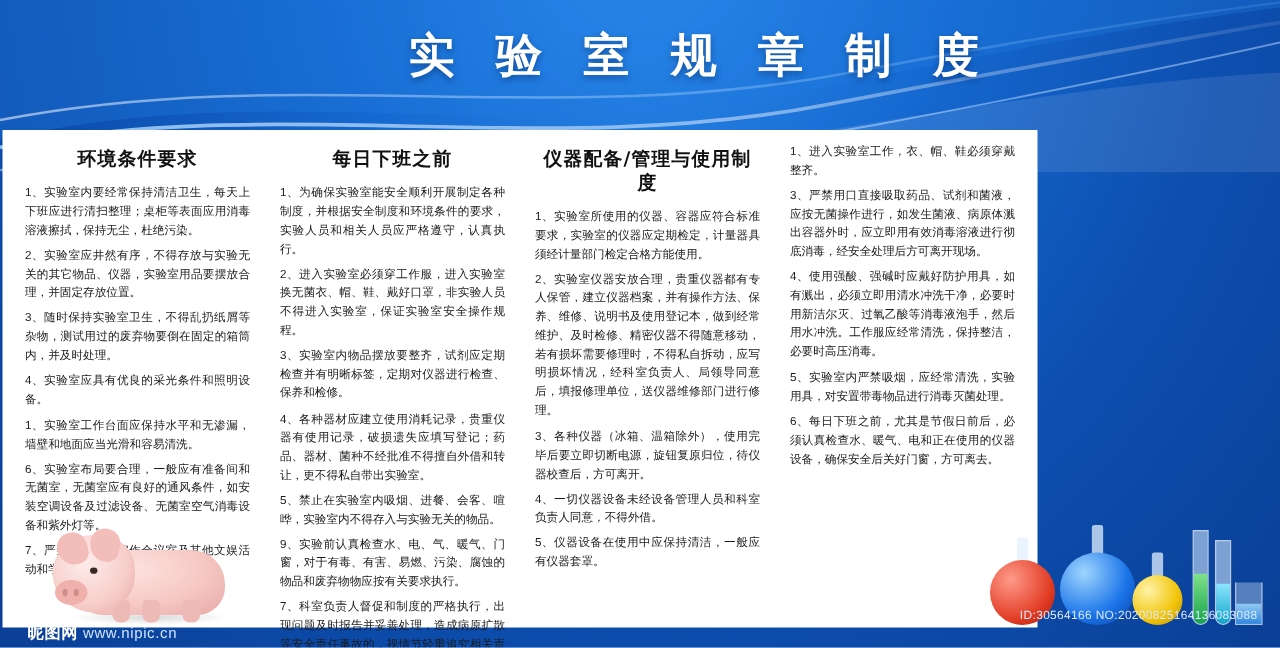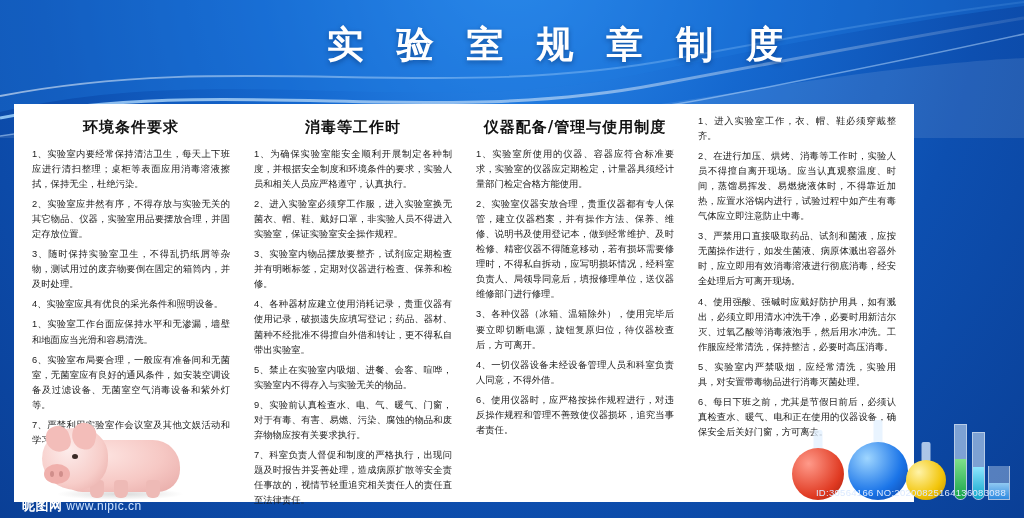--- a/index.html
+++ b/index.html
@@ -11,21 +11,21 @@
   .poster{
     position:relative;width:1024px;height:518px;overflow:hidden;
     background:
       radial-gradient(ellipse at 50% -10%, #2f8ff0 0%, #1568cf 35%, #0d4fb0 65%, #0a3f96 100%);
   }
   
   .swoosh{position:absolute;pointer-events:none;}
   .swoosh svg{display:block;}
   
   .panel{
-    position:absolute;left:14px;top:104px;width:900px;height:398px;
+    position:absolute;left:2px;top:104px;width:828px;height:398px;
     background:#ffffff;
   }
   .panel-inner{
     position:absolute;inset:0;
     display:flex;
     padding:10px 6px 0 6px;
     box-sizing:border-box;
   }
   .col{
     flex:1;
@@ -167,42 +167,41 @@
         <p>1、实验室内要经常保持清洁卫生，每天上下班应进行清扫整理；桌柜等表面应用消毒溶液擦拭，保持无尘，杜绝污染。</p>
         <p>2、实验室应井然有序，不得存放与实验无关的其它物品、仪器，实验室用品要摆放合理，并固定存放位置。</p>
         <p>3、随时保持实验室卫生，不得乱扔纸屑等杂物，测试用过的废弃物要倒在固定的箱筒内，并及时处理。</p>
         <p>4、实验室应具有优良的采光条件和照明设备。</p>
         <p>1、实验室工作台面应保持水平和无渗漏，墙壁和地面应当光滑和容易清洗。</p>
         <p>6、实验室布局要合理，一般应有准备间和无菌室，无菌室应有良好的通风条件，如安装空调设备及过滤设备、无菌室空气消毒设备和紫外灯等。</p>
         <p>7、严禁利用实验室作会议室及其他文娱活动和学习场所。</p>
       </div>
 
       <div class="col">
-        <h2>消毒等工作时</h2>
+        <h2>每日下班之前</h2>
         <p>1、为确保实验室能安全顺利开展制定各种制度，并根据安全制度和环境条件的要求，实验人员和相关人员应严格遵守，认真执行。</p>
         <p>2、进入实验室必须穿工作服，进入实验室换无菌衣、帽、鞋、戴好口罩，非实验人员不得进入实验室，保证实验室安全操作规程。</p>
         <p>3、实验室内物品摆放要整齐，试剂应定期检查并有明晰标签，定期对仪器进行检查、保养和检修。</p>
         <p>4、各种器材应建立使用消耗记录，贵重仪器有使用记录，破损遗失应填写登记；药品、器材、菌种不经批准不得擅自外借和转让，更不得私自带出实验室。</p>
         <p>5、禁止在实验室内吸烟、进餐、会客、喧哗，实验室内不得存入与实验无关的物品。</p>
         <p>9、实验前认真检查水、电、气、暖气、门窗，对于有毒、有害、易燃、污染、腐蚀的物品和废弃物物应按有关要求执行。</p>
         <p>7、科室负责人督促和制度的严格执行，出现问题及时报告并妥善处理，造成病原扩散等安全责任事故的，视情节轻重追究相关责任人的责任直至法律责任。</p>
       </div>
 
       <div class="col">
         <h2>仪器配备/管理与使用制度</h2>
         <p>1、实验室所使用的仪器、容器应符合标准要求，实验室的仪器应定期检定，计量器具须经计量部门检定合格方能使用。</p>
         <p>2、实验室仪器安放合理，贵重仪器都有专人保管，建立仪器档案，并有操作方法、保养、维修、说明书及使用登记本，做到经常维护、及时检修、精密仪器不得随意移动，若有损坏需要修理时，不得私自拆动，应写明损坏情况，经科室负责人、局领导同意后，填报修理单位，送仪器维修部门进行修理。</p>
         <p>3、各种仪器（冰箱、温箱除外），使用完毕后要立即切断电源，旋钮复原归位，待仪器校查后，方可离开。</p>
         <p>4、一切仪器设备未经设备管理人员和科室负责人同意，不得外借。</p>
-        <p>6、使用仪器时，应严格按操作规程进行，对违反操作规程和管理不善致使仪器损坏，追究当事者责任。</p>
+        <p>5、仪器设备在使用中应保持清洁，一般应有仪器套罩。</p>
       </div>
 
       <div class="col">
         <p>1、进入实验室工作，衣、帽、鞋必须穿戴整齐。</p>
-        <p>2、在进行加压、烘烤、消毒等工作时，实验人员不得擅自离开现场。应当认真观察温度、时间，蒸馏易挥发、易燃烧液体时，不得靠近加热，应置水浴锅内进行，试验过程中如产生有毒气体应立即注意防止中毒。</p>
         <p>3、严禁用口直接吸取药品、试剂和菌液，应按无菌操作进行，如发生菌液、病原体溅出容器外时，应立即用有效消毒溶液进行彻底消毒，经安全处理后方可离开现场。</p>
         <p>4、使用强酸、强碱时应戴好防护用具，如有溅出，必须立即用清水冲洗干净，必要时用新洁尔灭、过氧乙酸等消毒液泡手，然后用水冲洗。工作服应经常清洗，保持整洁，必要时高压消毒。</p>
         <p>5、实验室内严禁吸烟，应经常清洗，实验用具，对安置带毒物品进行消毒灭菌处理。</p>
         <p>6、每日下班之前，尤其是节假日前后，必须认真检查水、暖气、电和正在使用的仪器设备，确保安全后关好门窗，方可离去。</p>
       </div>
 
     </div>
   </div>
 
   <div class="pig">

